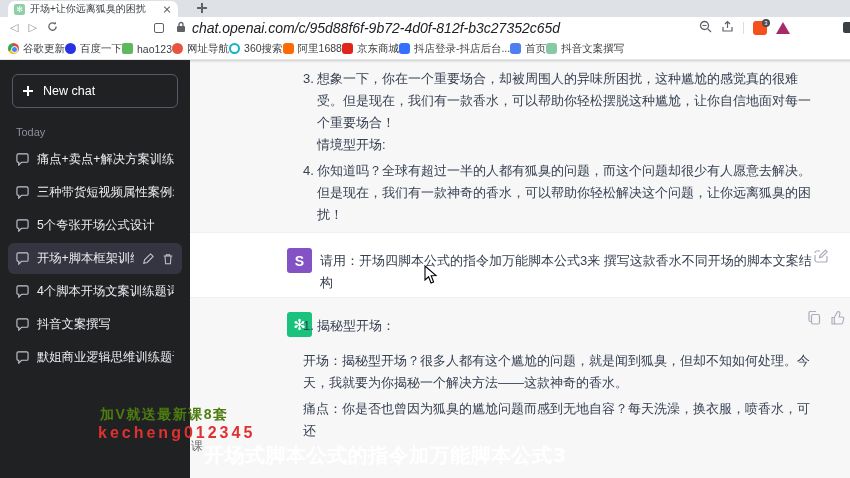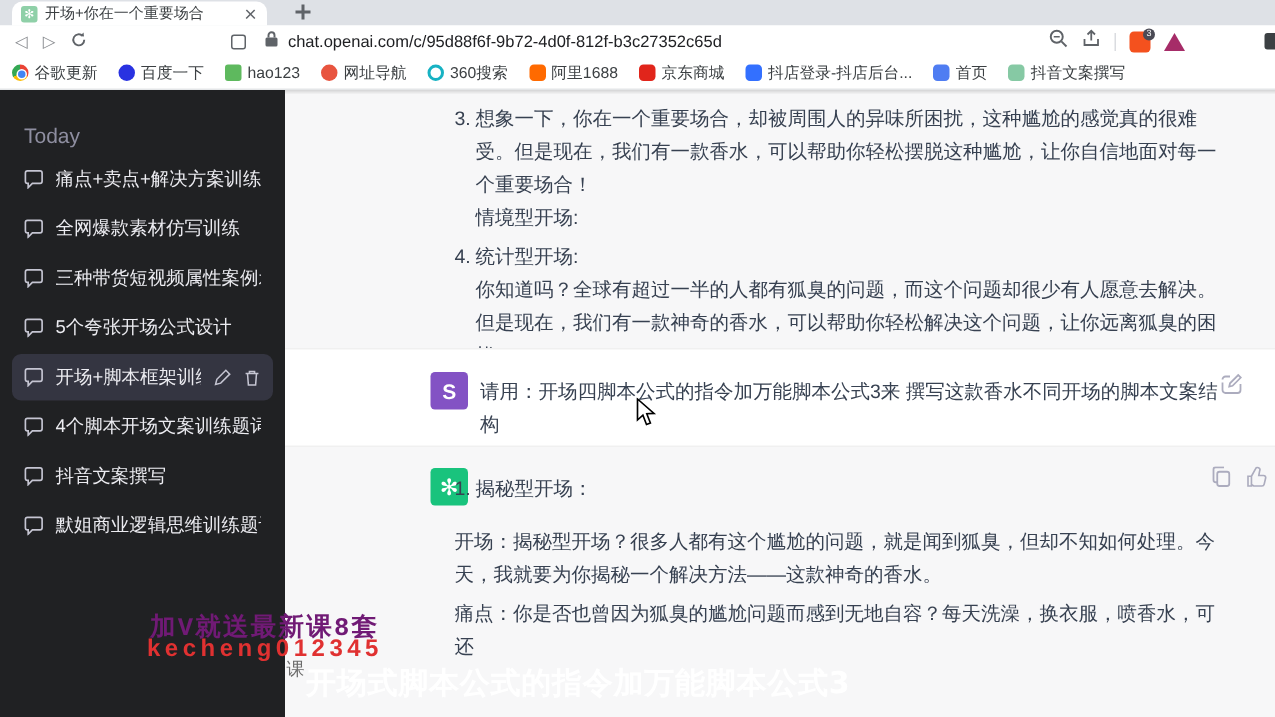--- a/index.html
+++ b/index.html
@@ -16,29 +16,29 @@
   .tab-close::before { transform:rotate(45deg);} .tab-close::after { transform:rotate(-45deg);}
   .newtab { position:absolute; left:196px; top:2px; width:12px; height:12px; }
   .newtab::before { content:""; position:absolute; left:5px; top:1px; width:2px; height:10px; background:#5f6368; }
   .newtab::after { content:""; position:absolute; left:1px; top:5px; width:10px; height:2px; background:#5f6368; }
 
   .toolbar { position:absolute; top:17px; left:0; right:0; height:21px; background:#fff; display:flex; align-items:center; }
   .nav-ic { color:#8a8d91; font-size:11px; margin-left:10px; }
   .nav-ic.reload { color:#5f6368; }
   .sq-ic { width:10px; height:10px; border:1.4px solid #5f6368; border-radius:2px; margin-left:96px; }
   .lock { margin-left:12px; }
-  .url { font-size:11px; color:#202124; margin-left:6px; white-space:nowrap; }
+  .url { font-size:14px; color:#202124; margin-left:6px; white-space:nowrap;font-style:italic; }
   .tb-right { position:absolute; right:60px; top:0; height:21px; display:flex; align-items:center; gap:9px; }
   .tb-sep { width:1px; height:12px; background:#dadce0; }
   .ext-shield { position:relative; width:14px; height:14px; background:#f4511e; border-radius:3px; }
   .ext-badge { position:absolute; right:-3px; top:-2px; min-width:8px; height:8px; background:#4a4a55; color:#fff; border-radius:4px; font-size:6px; line-height:8px; text-align:center; padding:0 1px; }
   .ext-tri { width:0; height:0; border-left:7px solid transparent; border-right:7px solid transparent; border-bottom:12px solid #a62c68; }
   .tb-cut { position:absolute; right:-3px; top:5px; width:10px; height:11px; background:#3c4043; border-radius:2px; }
 
-  .bookmarks { position:absolute; top:38px; left:0; right:0; height:22px; background:#fff; border-bottom:1px solid #e4e6e8; display:flex; align-items:center; padding-left:8px; gap:14px; }
+  .bookmarks { position:absolute; top:38px; left:0; right:0; height:22px; background:#fff; border-bottom:1px solid #e4e6e8; display:flex; align-items:center; padding-left:8px; }
   .bm { display:flex; align-items:center; gap:4px; }
   .bm-ic { width:11px; height:11px; border-radius:3px; flex:0 0 auto; }
   .bm-label { font-size:10.5px; color:#3c4043; white-space:nowrap; }
   .ic-chrome { border-radius:50%; background:conic-gradient(#ea4335 0 33%, #fbbc05 33% 66%, #34a853 66% 100%); position:relative; }
   .ic-chrome::after { content:""; position:absolute; left:3px; top:3px; width:5px; height:5px; border-radius:50%; background:#4285f4; border:1px solid #fff; }
   .ic-baidu { border-radius:50%; background:#2932e1; }
   .ic-hao { background:#5eb95e; border-radius:2px; }
   .ic-nav { background:#e8543f; border-radius:50%; }
   .ic-360 { border-radius:50%; border:2.5px solid #17b2c3; background:#fff; }
   .ic-ali { background:#ff6a00; }
@@ -48,21 +48,21 @@
   .ic-dy { background:#86c9a4; }
 
   
   .app { position:absolute; top:60px; left:0; right:0; bottom:0; display:flex; }
 
   .sidebar { width:190px; background:#202123; color:#ececf1; flex:0 0 auto; padding:12px 8px 0 8px; overflow:hidden; position:relative; }
   .newchat-btn { display:flex; align-items:center; gap:10px; border:1px solid #565869; border-radius:6px; padding:9px 10px; font-size:12.5px; color:#fff; margin:2px 4px 8px 4px; }
   .plus-ic { position:relative; width:10px; height:10px; }
   .plus-ic::before { content:""; position:absolute; left:4.3px; top:0; width:1.4px; height:10px; background:#fff; }
   .plus-ic::after { content:""; position:absolute; left:0; top:4.3px; width:10px; height:1.4px; background:#fff; }
-  .sec-label { font-size:14px; color:#8e8ea0; padding:10px 8px 6px 8px; }
+  .sec-label { font-size:11px; color:#8e8ea0; padding:10px 8px 6px 8px; }
   .chat-item { display:flex; align-items:center; gap:8px; padding:7px 8px; border-radius:6px; font-size:12.3px; color:#ececf1; margin-bottom:2px; white-space:nowrap; overflow:hidden; }
   .chat-item .label { overflow:hidden; flex:1; }
   .chat-item.selected { background:#343541; }
   .bubble-ic { flex:0 0 auto; }
   .row-actions { display:flex; gap:8px; flex:0 0 auto; }
 
   .main { flex:1; position:relative; background:#f7f7f8; overflow:hidden; }
   .main::before { content:""; position:absolute; top:0; left:0; right:0; height:3px; background:linear-gradient(rgba(0,0,0,.14),rgba(0,0,0,0)); z-index:3; }
 
   .msg { position:absolute; left:0; right:0; }
@@ -83,39 +83,39 @@
   .a2-col { position:absolute; left:113px; top:17px; width:516px; }
   .a2-intro { margin-bottom:23px; }
   .a2-item { margin-bottom:13px; }
   .a2-p1 { margin-bottom:4px; }
 
   .msg-icons { position:absolute; display:flex; gap:10px; color:#acacbe; }
   .edit-pos { right:22px; top:16px; }
   .fb-pos { right:5px; top:13px; }
 
   
-  .wm1 { position:absolute; left:100px; top:406px; font-family:Liberation Mono, monospace; font-weight:bold; font-size:17px; color:#701a75; letter-spacing:1.5px; z-index:8; }
+  .wm1 { position:absolute; left:100px; top:406px; font-family:Liberation Sans, sans-serif; font-weight:bold; font-size:14px; color:#4d7c0f; letter-spacing:1.5px; z-index:8; }
   .wm2 { position:absolute; left:98px; top:424px; font-weight:bold; font-size:16px; color:#e03131; letter-spacing:3px; z-index:8; }
   .wm3 { position:absolute; left:191px; top:438px; font-size:12px; color:#6b6b6b; z-index:8; }
   .subtitle-wrap { position:absolute; left:204px; top:442px; z-index:9; white-space:nowrap; }
   .subtitle-wrap span { font-size:20px; font-weight:bold; font-family:"DejaVu Sans",sans-serif; letter-spacing:0.5px;margin-top:36px; }
   .sub-outline { position:absolute; left:0; top:0; color:#000;
     text-shadow:-3px -3px 0 #000,3px -3px 0 #000,-3px 3px 0 #000,3px 3px 0 #000,-3px 0 0 #000,3px 0 0 #000,0 -3px 0 #000,0 3px 0 #000; }
   .sub-fill { position:relative; color:#fff; }
   .cursor { position:absolute; left:424px; top:265px; z-index:10; }
 </style>
 </head>
 <body>
 
 <div class="stage">
 
   <div class="tabstrip">
     <div class="tab">
       <div class="favicon">✻</div>
-      <div class="tab-title">开场+你在一个重要场合</div>
+      <div class="tab-title">开场+让你远离狐臭的困扰</div>
       <div class="tab-close"></div>
     </div>
     <div class="newtab"></div>
   </div>
 
   <div class="toolbar">
     <span class="nav-ic">◁</span>
     <span class="nav-ic">▷</span>
     <span class="nav-ic reload">
       <svg width="11" height="11" viewBox="0 0 12 12">
@@ -193,33 +193,31 @@
       </div>
     <div class="bm">
         <span class="bm-ic ic-dy"></span>
         <span class="bm-label">抖音文案撰写</span>
       </div>
   </div>
 
   <div class="app">
 
     <div class="sidebar">
+      <div class="newchat-btn">
+        <span class="plus-ic"></span>
+        <span>New chat</span>
+      </div>
 
       <div class="sec-label">Today</div>
       <div class="chat-item">
         <svg class="bubble-ic" width="13" height="13" viewBox="0 0 14 14">
             <path d="M1 2.5 a1.5 1.5 0 0 1 1.5-1.5 h9 a1.5 1.5 0 0 1 1.5 1.5 v6 a1.5 1.5 0 0 1-1.5 1.5 H6 L3 13 v-3 H2.5 A1.5 1.5 0 0 1 1 8.5 Z" fill="none" stroke="#c5c5d2" stroke-width="1.2"></path>
           </svg>
         <span class="label">痛点+卖点+解决方案训练题词</span>
-      </div>
-      <div class="chat-item">
-        <svg class="bubble-ic" width="13" height="13" viewBox="0 0 14 14">
-            <path d="M1 2.5 a1.5 1.5 0 0 1 1.5-1.5 h9 a1.5 1.5 0 0 1 1.5 1.5 v6 a1.5 1.5 0 0 1-1.5 1.5 H6 L3 13 v-3 H2.5 A1.5 1.5 0 0 1 1 8.5 Z" fill="none" stroke="#c5c5d2" stroke-width="1.2"></path>
-          </svg>
-        <span class="label">全网爆款素材仿写训练</span>
       </div>
 
       <div class="chat-item">
         <svg class="bubble-ic" width="13" height="13" viewBox="0 0 14 14">
             <path d="M1 2.5 a1.5 1.5 0 0 1 1.5-1.5 h9 a1.5 1.5 0 0 1 1.5 1.5 v6 a1.5 1.5 0 0 1-1.5 1.5 H6 L3 13 v-3 H2.5 A1.5 1.5 0 0 1 1 8.5 Z" fill="none" stroke="#c5c5d2" stroke-width="1.2"></path>
           </svg>
         <span class="label">三种带货短视频属性案例示范</span>
       </div>
       <div class="chat-item">
         <svg class="bubble-ic" width="13" height="13" viewBox="0 0 14 14">
@@ -266,21 +264,20 @@
 
       <div class="msg msg-a1">
         <div class="a1-col chat-text">
           <div class="olitem">
             <span class="num">3.</span>
             <div>想象一下，你在一个重要场合，却被周围人的异味所困扰，这种尴尬的感觉真的很难受。但是现在，我们有一款香水，可以帮助你轻松摆脱这种尴尬，让你自信地面对每一个重要场合！</div>
             <div>情境型开场:</div>
           </div>
           <div class="olitem">
             <span class="num">4.</span>
-            <div>统计型开场:</div>
             <div>你知道吗？全球有超过一半的人都有狐臭的问题，而这个问题却很少有人愿意去解决。但是现在，我们有一款神奇的香水，可以帮助你轻松解决这个问题，让你远离狐臭的困扰！</div>
           </div>
         </div>
       </div>
 
       <div class="msg msg-user">
         <div class="avatar avatar-user">S</div>
         <div class="user-col chat-text">请用：开场四脚本公式的指令加万能脚本公式3来 撰写这款香水不同开场的脚本文案结构</div>
         <div class="msg-icons edit-pos">
           <svg width="14" height="14" viewBox="0 0 14 14">

